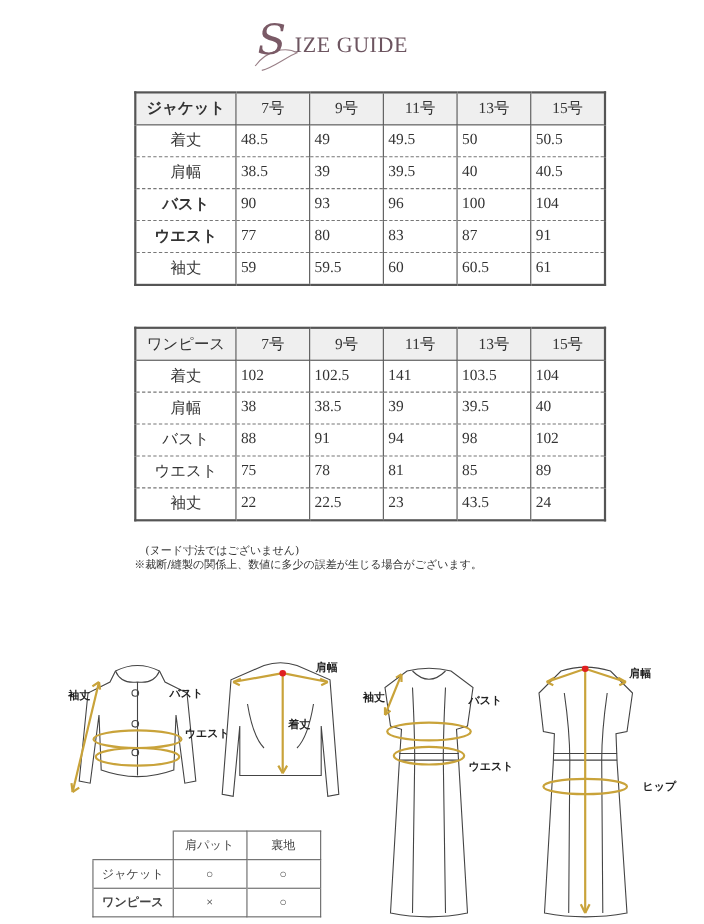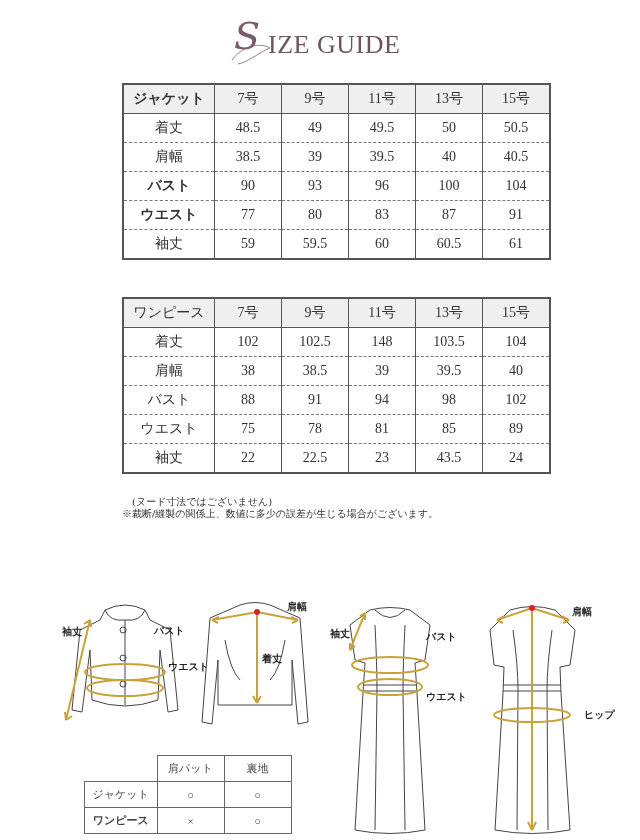--- a/index.html
+++ b/index.html
@@ -2,27 +2,27 @@
 <html><head>
 <meta charset="utf-8">
 <style>
   html, body { margin:0; padding:0; background:#ffffff; }
   body { width:640px; height:840px; position:relative; overflow:hidden;
          font-family: "DejaVu Serif", "Liberation Serif", serif; color:#333; }
   .title { position:absolute; left:230px; top:20px; width:200px; height:40px; }
   .title .big-s { position:absolute; left:4px; top:-6px; font-family:"DejaVu Serif", serif;
        font-style:italic; font-size:38px; color:#7a5a66; }
   .title .rest { position:absolute; left:38px; top:10px; font-family:"Liberation Serif", serif;
-       font-size:26px; color:#6d5560; letter-spacing:0.5px; }
+       font-size:20px; color:#6d5560; letter-spacing:0.5px; }
   .title .swash { position:absolute; left:0; top:18px; }
   table.size { position:absolute; left:122px; border-collapse:collapse; font-family:"Liberation Serif", serif; }
   table.size td, table.size th { height:28px; border-left:1px solid #555; border-right:1px solid #555;
       font-size:14px; color:#333; padding:0 4px; }
   table.size th { background:#efefef; font-weight:normal; text-align:center; border-top:2px solid #555; border-bottom:1px solid #555; }
-  table.size td { border-bottom:1px dashed #777; text-align:center; }
+  table.size td { border-bottom:1px dashed #777; text-align:left; }
   table.size td.lab { text-align:center; }
   table.size tr:last-child td { border-bottom:2px solid #555; }
   table.size th:first-child, table.size td:first-child { border-left:2px solid #555; width:82px; }
   table.size th:last-child, table.size td:last-child { border-right:2px solid #555; }
   table.size .c { width:58px;margin-left:44px; }
   #t1 { top:83px; }
   #t2 { top:297px; }
   #t1 th:first-child, #t1 td.lab.bold { font-weight:bold; }
   .notes { position:absolute; left:122px; top:496px; font-size:10px; line-height:12px; color:#333; }
   .notes div { white-space:nowrap; }
@@ -106,21 +106,21 @@
     <th class="c">7号</th>
     <th class="c">9号</th>
     <th class="c">11号</th>
     <th class="c">13号</th>
     <th class="c">15号</th>
   </tr>
   <tr>
     <td class="lab">着丈</td>
     <td>102</td>
     <td>102.5</td>
-    <td>148</td>
+    <td>141</td>
     <td>103.5</td>
     <td>104</td>
   </tr>
   <tr>
     <td class="lab">肩幅</td>
     <td>38</td>
     <td>38.5</td>
     <td>39</td>
     <td>39.5</td>
     <td>40</td>

